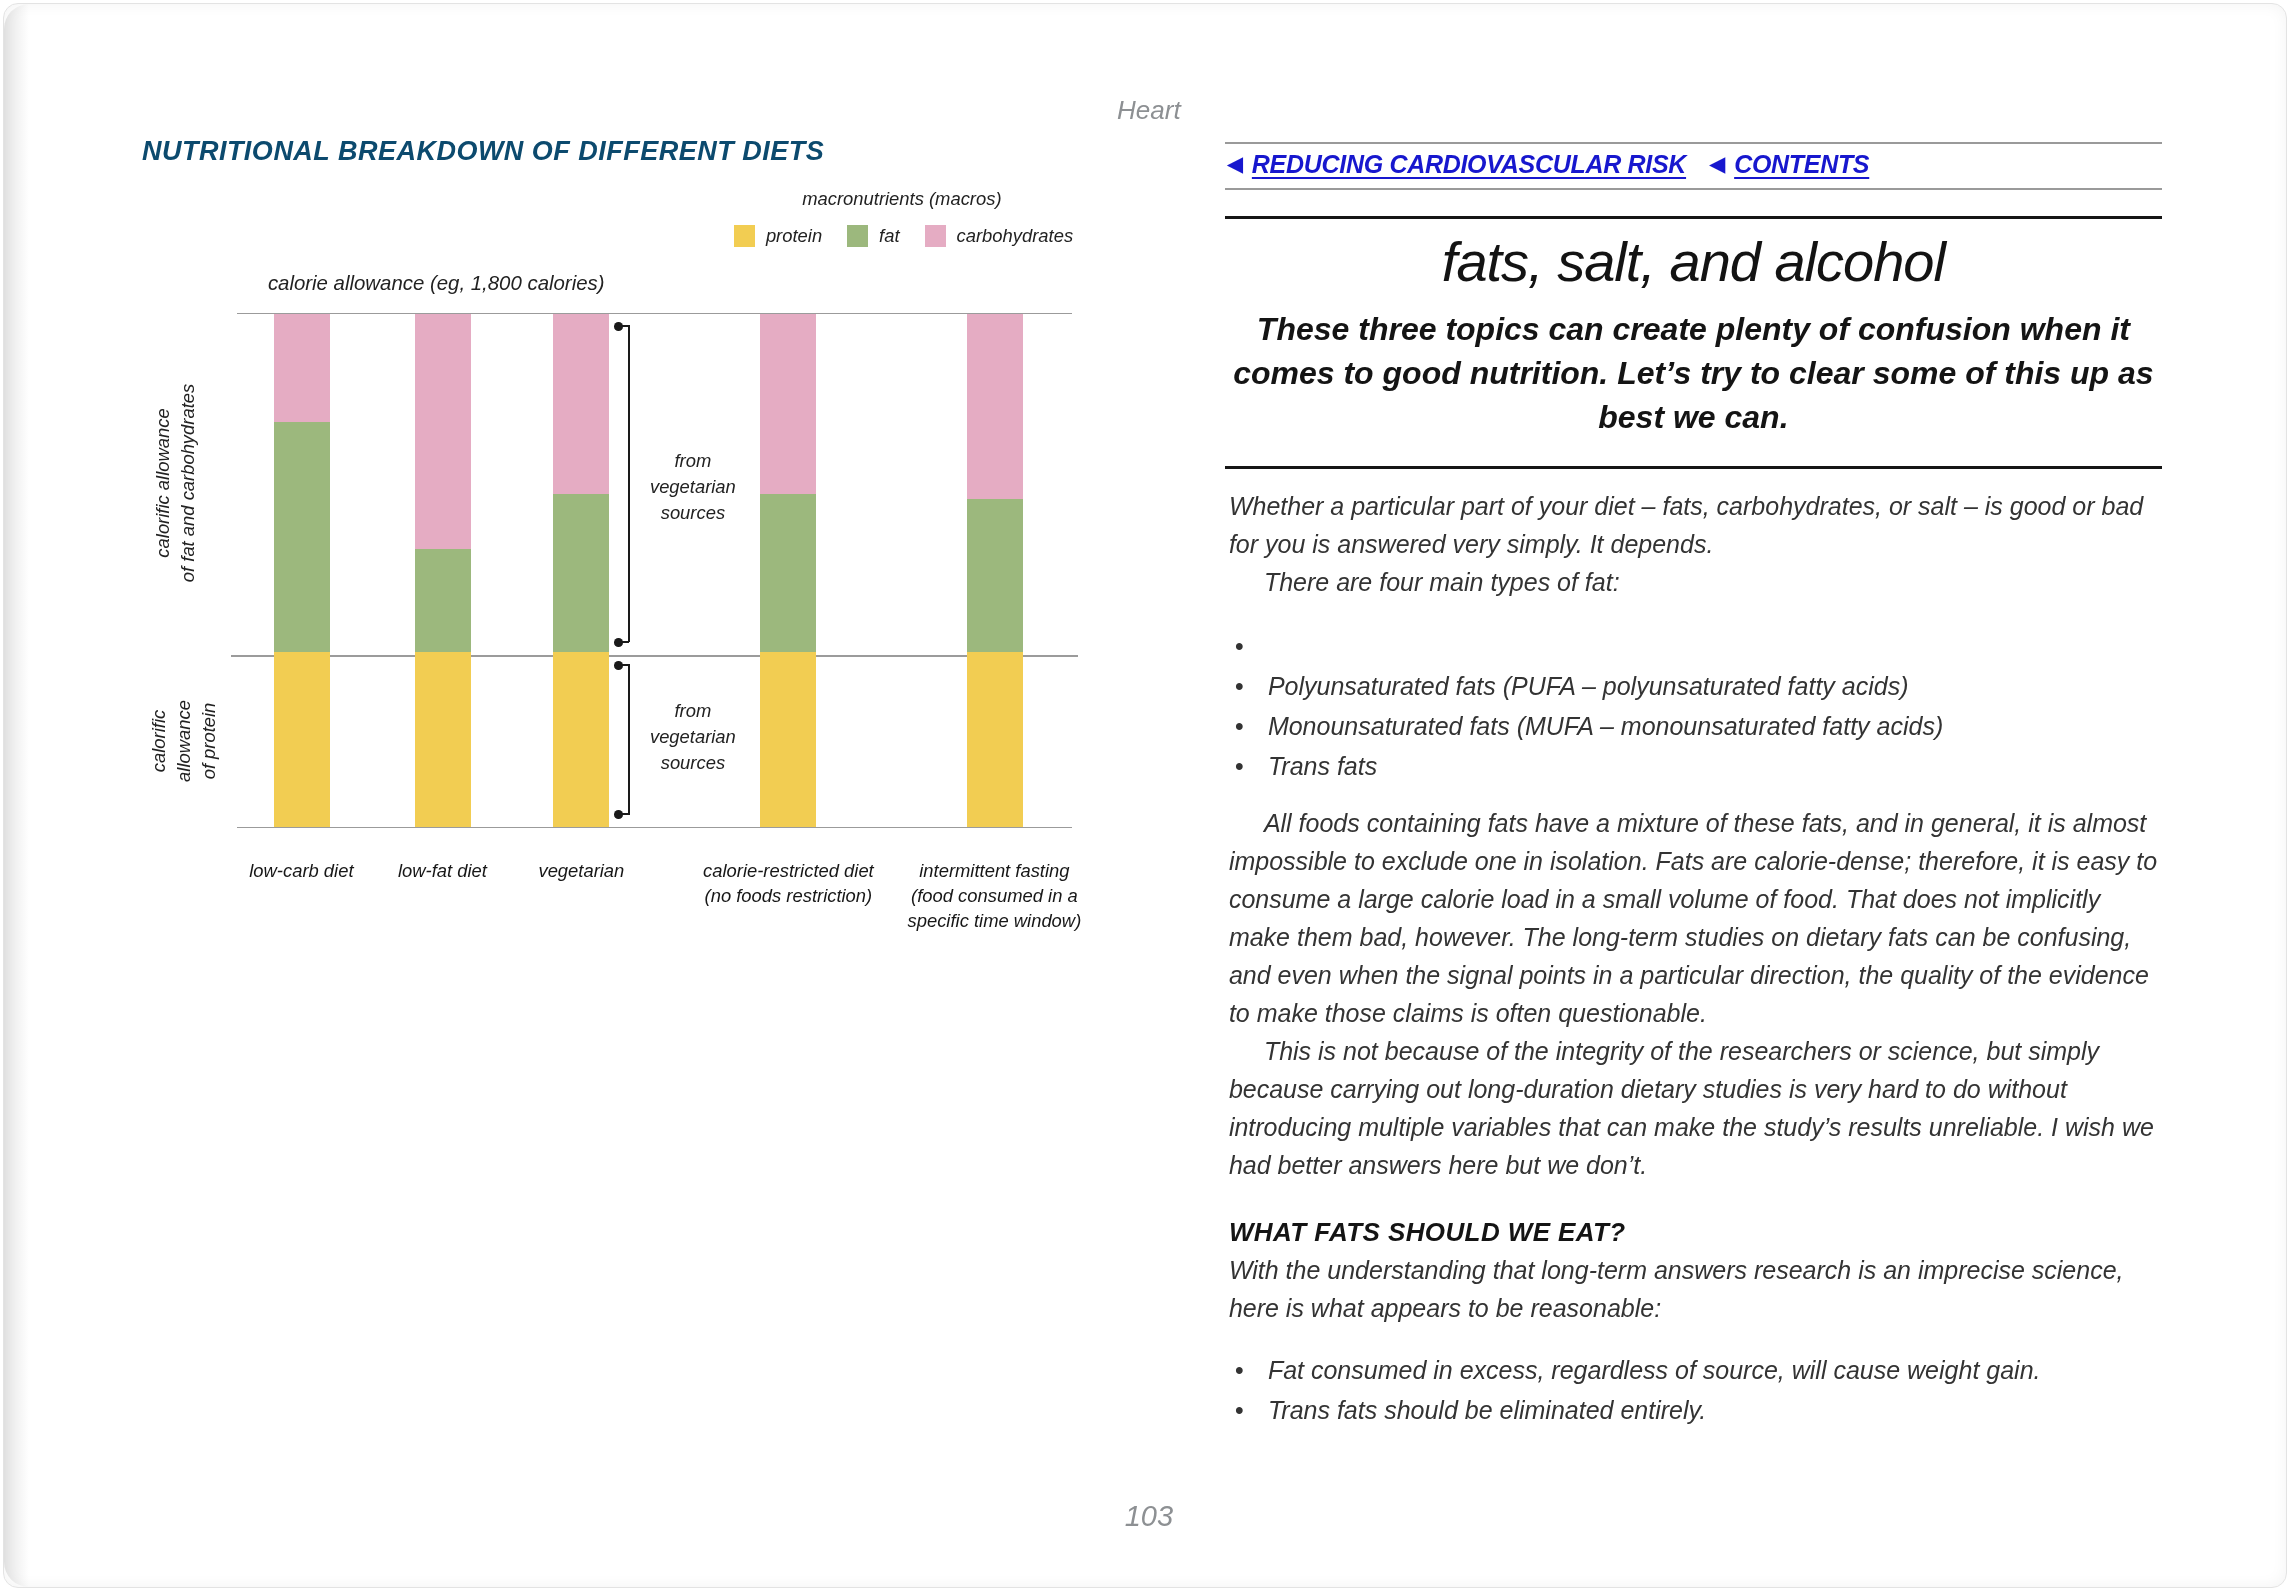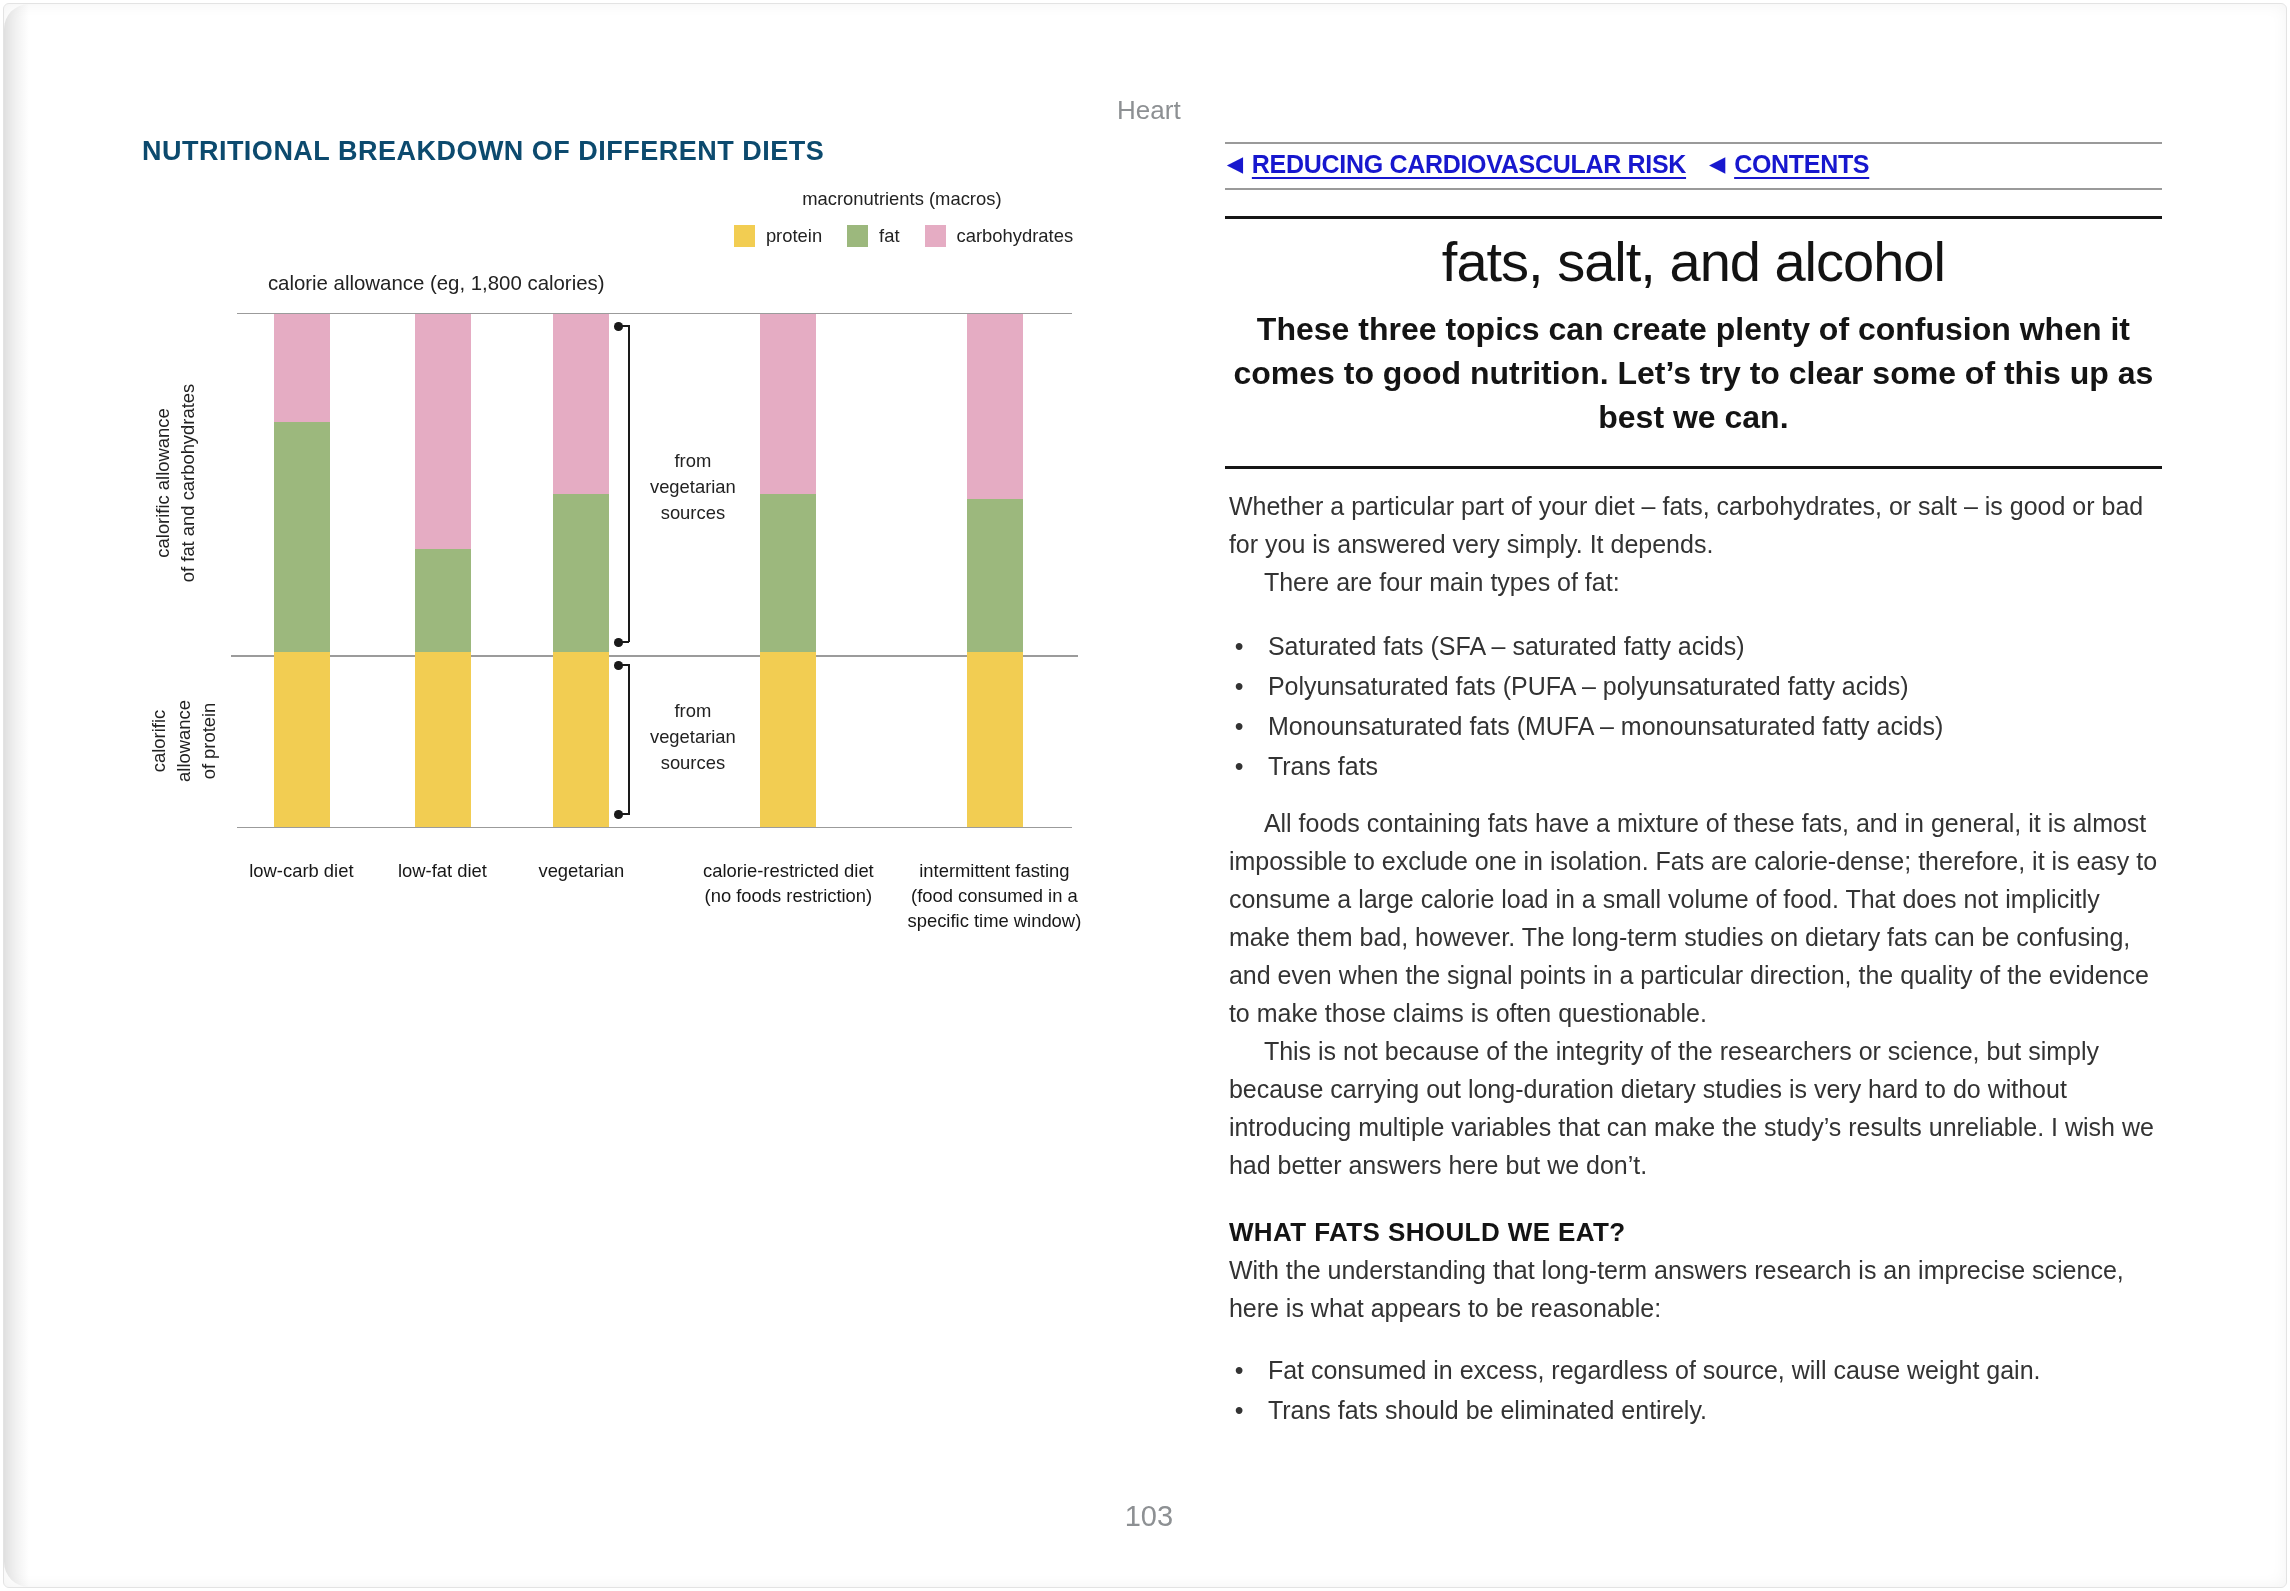--- a/index.html
+++ b/index.html
@@ -1,19 +1,19 @@
 <!DOCTYPE html>
 <html><head>
 <meta charset="utf-8">
 <style>
   html,body{margin:0;padding:0;background:#ffffff;}
   body{width:2290px;height:1591px;position:relative;overflow:hidden;
        font-family:"Liberation Sans","DejaVu Sans",sans-serif;color:#1d1d1d;}
-  .page{position:absolute;inset:2.9px;background:#fff;border-radius:6px;
-        border:1px solid #e3e3e3;box-shadow:inset 0 0 15.5px rgba(0,0,0,0.05);}
+  .page{position:absolute;inset:2.9px;background:#fff;border-radius:15px;
+        border:1px solid #e3e3e3;box-shadow:inset 0 0 15.5px rgba(0,0,0,0.05);font-style:italic;}
   .spine{position:absolute;left:0;top:0;bottom:0;width:25px;border-radius:35px 0 0 35px;
          background:linear-gradient(90deg,rgba(0,0,0,0.10),rgba(0,0,0,0));}
   .pre{white-space:pre-line;}
 
   
   .chart-title{position:absolute;left:138px;top:132px;font-size:27px;font-weight:700;
                letter-spacing:0.5px;color:#0c4a6e;}
   .legend-title{position:absolute;left:728px;top:184px;width:340px;text-align:center;
                 font-size:18.4px;color:#222;}
   .legend-row{position:absolute;left:730px;top:221px;display:flex;align-items:center;}
@@ -171,21 +171,20 @@
 
     <div class="rule black" style="top:462px"></div>
 
     <div class="article">
       <p>Whether a particular part of your diet – fats, carbohydrates, or salt – is good or bad for you is answered very simply. It depends.</p>
       <p class="indent">There are four main types of fat:</p>
 
       <ul>
         <li>
           <span class="dot">•</span>
-          <span>Saturated fats (SFA – saturated fatty acids)</span>
           </li>
         <li>
           <span class="dot">•</span>
           <span>Polyunsaturated fats (PUFA – polyunsaturated fatty acids)</span>
           </li>
         <li>
           <span class="dot">•</span>
           <span>Monounsaturated fats (MUFA – monounsaturated fatty acids)</span>
           </li>
         <li>

